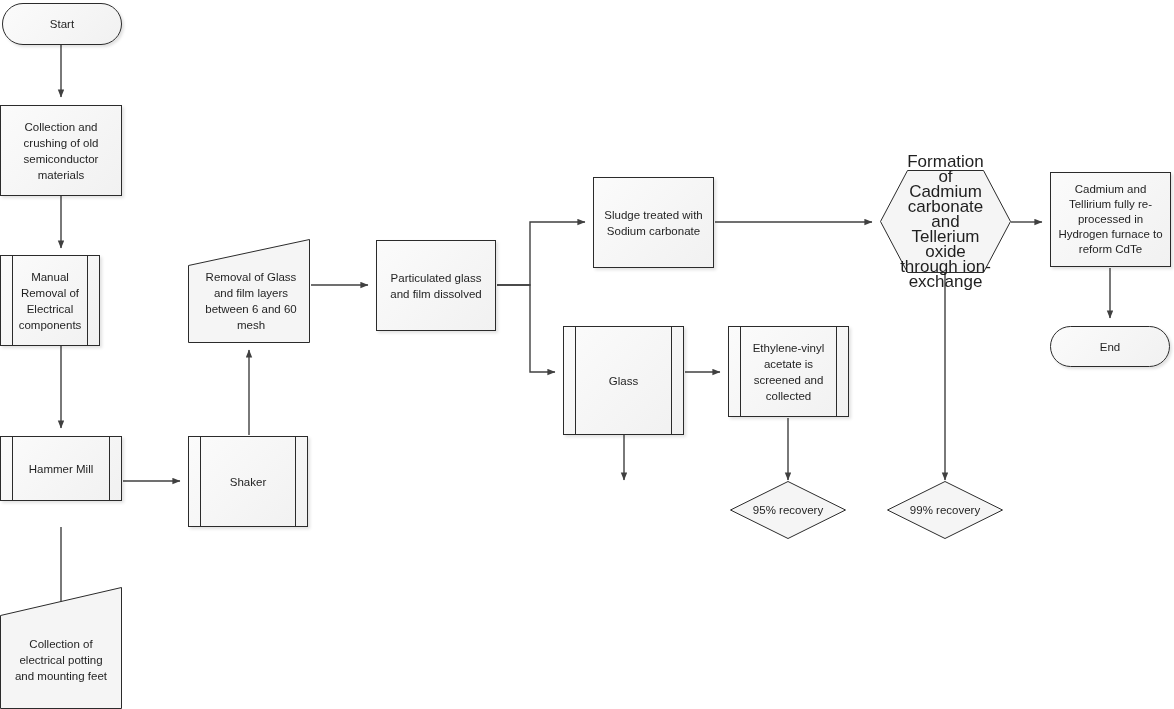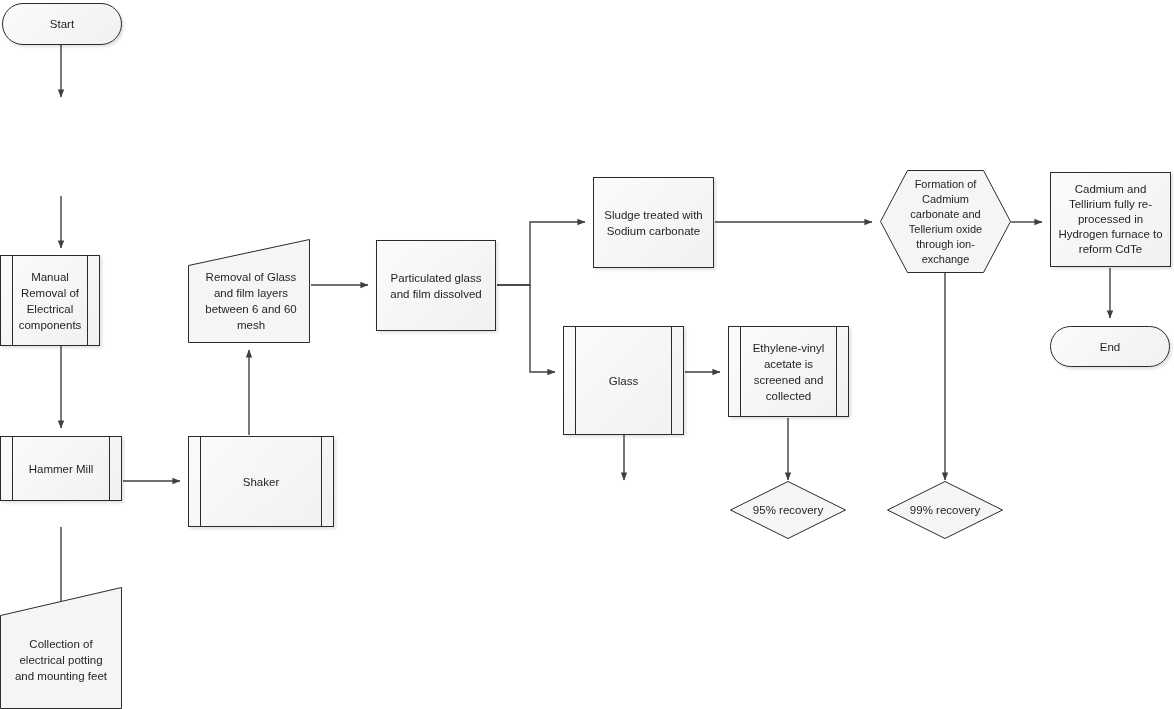--- a/index.html
+++ b/index.html
@@ -136,20 +136,26 @@
 
       <path d="M1110,268 L1110,318"></path>
     </g>
 
   </svg>
 
   <div class="node shape-terminator" style="left:2px; top:3px; width:120px; height:42px;">
     <div class="node-label">Start</div>
   </div>
 
+  <div class="node shape-process" style="left:0px; top:105px; width:122px; height:91px;">
+    <div class="node-label">Collection and
+crushing of old
+semiconductor
+materials</div>
+  </div>
 
   <div class="node shape-predefined" style="left:0px; top:255px; width:100px; height:91px;">
     <div class="bar left"></div>
     <div class="bar right"></div>
     <div class="node-label">Manual
 Removal of
 Electrical
 components</div>
   </div>
 
@@ -161,21 +167,21 @@
 
   <div class="node shape-svg" style="left:0px; top:587px; width:122px; height:122px;">
     <svg width="122" height="122" viewBox="0 0 122 122">
       <path class="fillpath" d="M0.5,28.5 L121.5,0.5 L121.5,121.5 L0.5,121.5 Z"></path>
     </svg>
     <div class="node-label" style="padding-top:24px;">Collection of
 electrical potting
 and mounting feet</div>
   </div>
 
-  <div class="node shape-predefined" style="left:188px; top:436px; width:146px; height:91px;">
+  <div class="node shape-predefined" style="left:188px; top:436px; width:120px; height:91px;">
     <div class="bar left"></div>
     <div class="bar right"></div>
     <div class="node-label">Shaker</div>
   </div>
 
   <div class="node shape-svg" style="left:188px; top:239px; width:126px; height:104px;">
     <svg width="122" height="104" viewBox="0 0 122 104">
       <path class="fillpath" d="M0.5,26.5 L121.5,0.5 L121.5,103.5 L0.5,103.5 Z"></path>
     </svg>
     <div class="node-label" style="padding-top:20px;">Removal of Glass
@@ -206,21 +212,21 @@
     <div class="node-label">Ethylene-vinyl
 acetate is
 screened and
 collected</div>
   </div>
 
   <div class="node shape-svg" style="left:880px; top:170px; width:131px; height:103px;">
     <svg width="131" height="103" viewBox="0 0 131 103">
       <path class="fillpath" d="M27.5,0.5 L103.5,0.5 L130.5,51.5 L103.5,102.5 L27.5,102.5 L0.5,51.5 Z"></path>
     </svg>
-    <div class="node-label" style="line-height:15px; font-size:11px; padding:0 20px;">Formation of
+    <div class="node-label" style="line-height:15px; font-size:17px; padding:0 20px;">Formation of
 Cadmium
 carbonate and
 Tellerium oxide
 through ion-
 exchange</div>
   </div>
 
   <div class="node shape-process" style="left:1050px; top:172px; width:121px; height:95px;">
     <div class="node-label" style="line-height:15px;">Cadmium and
 Tellirium fully re-

